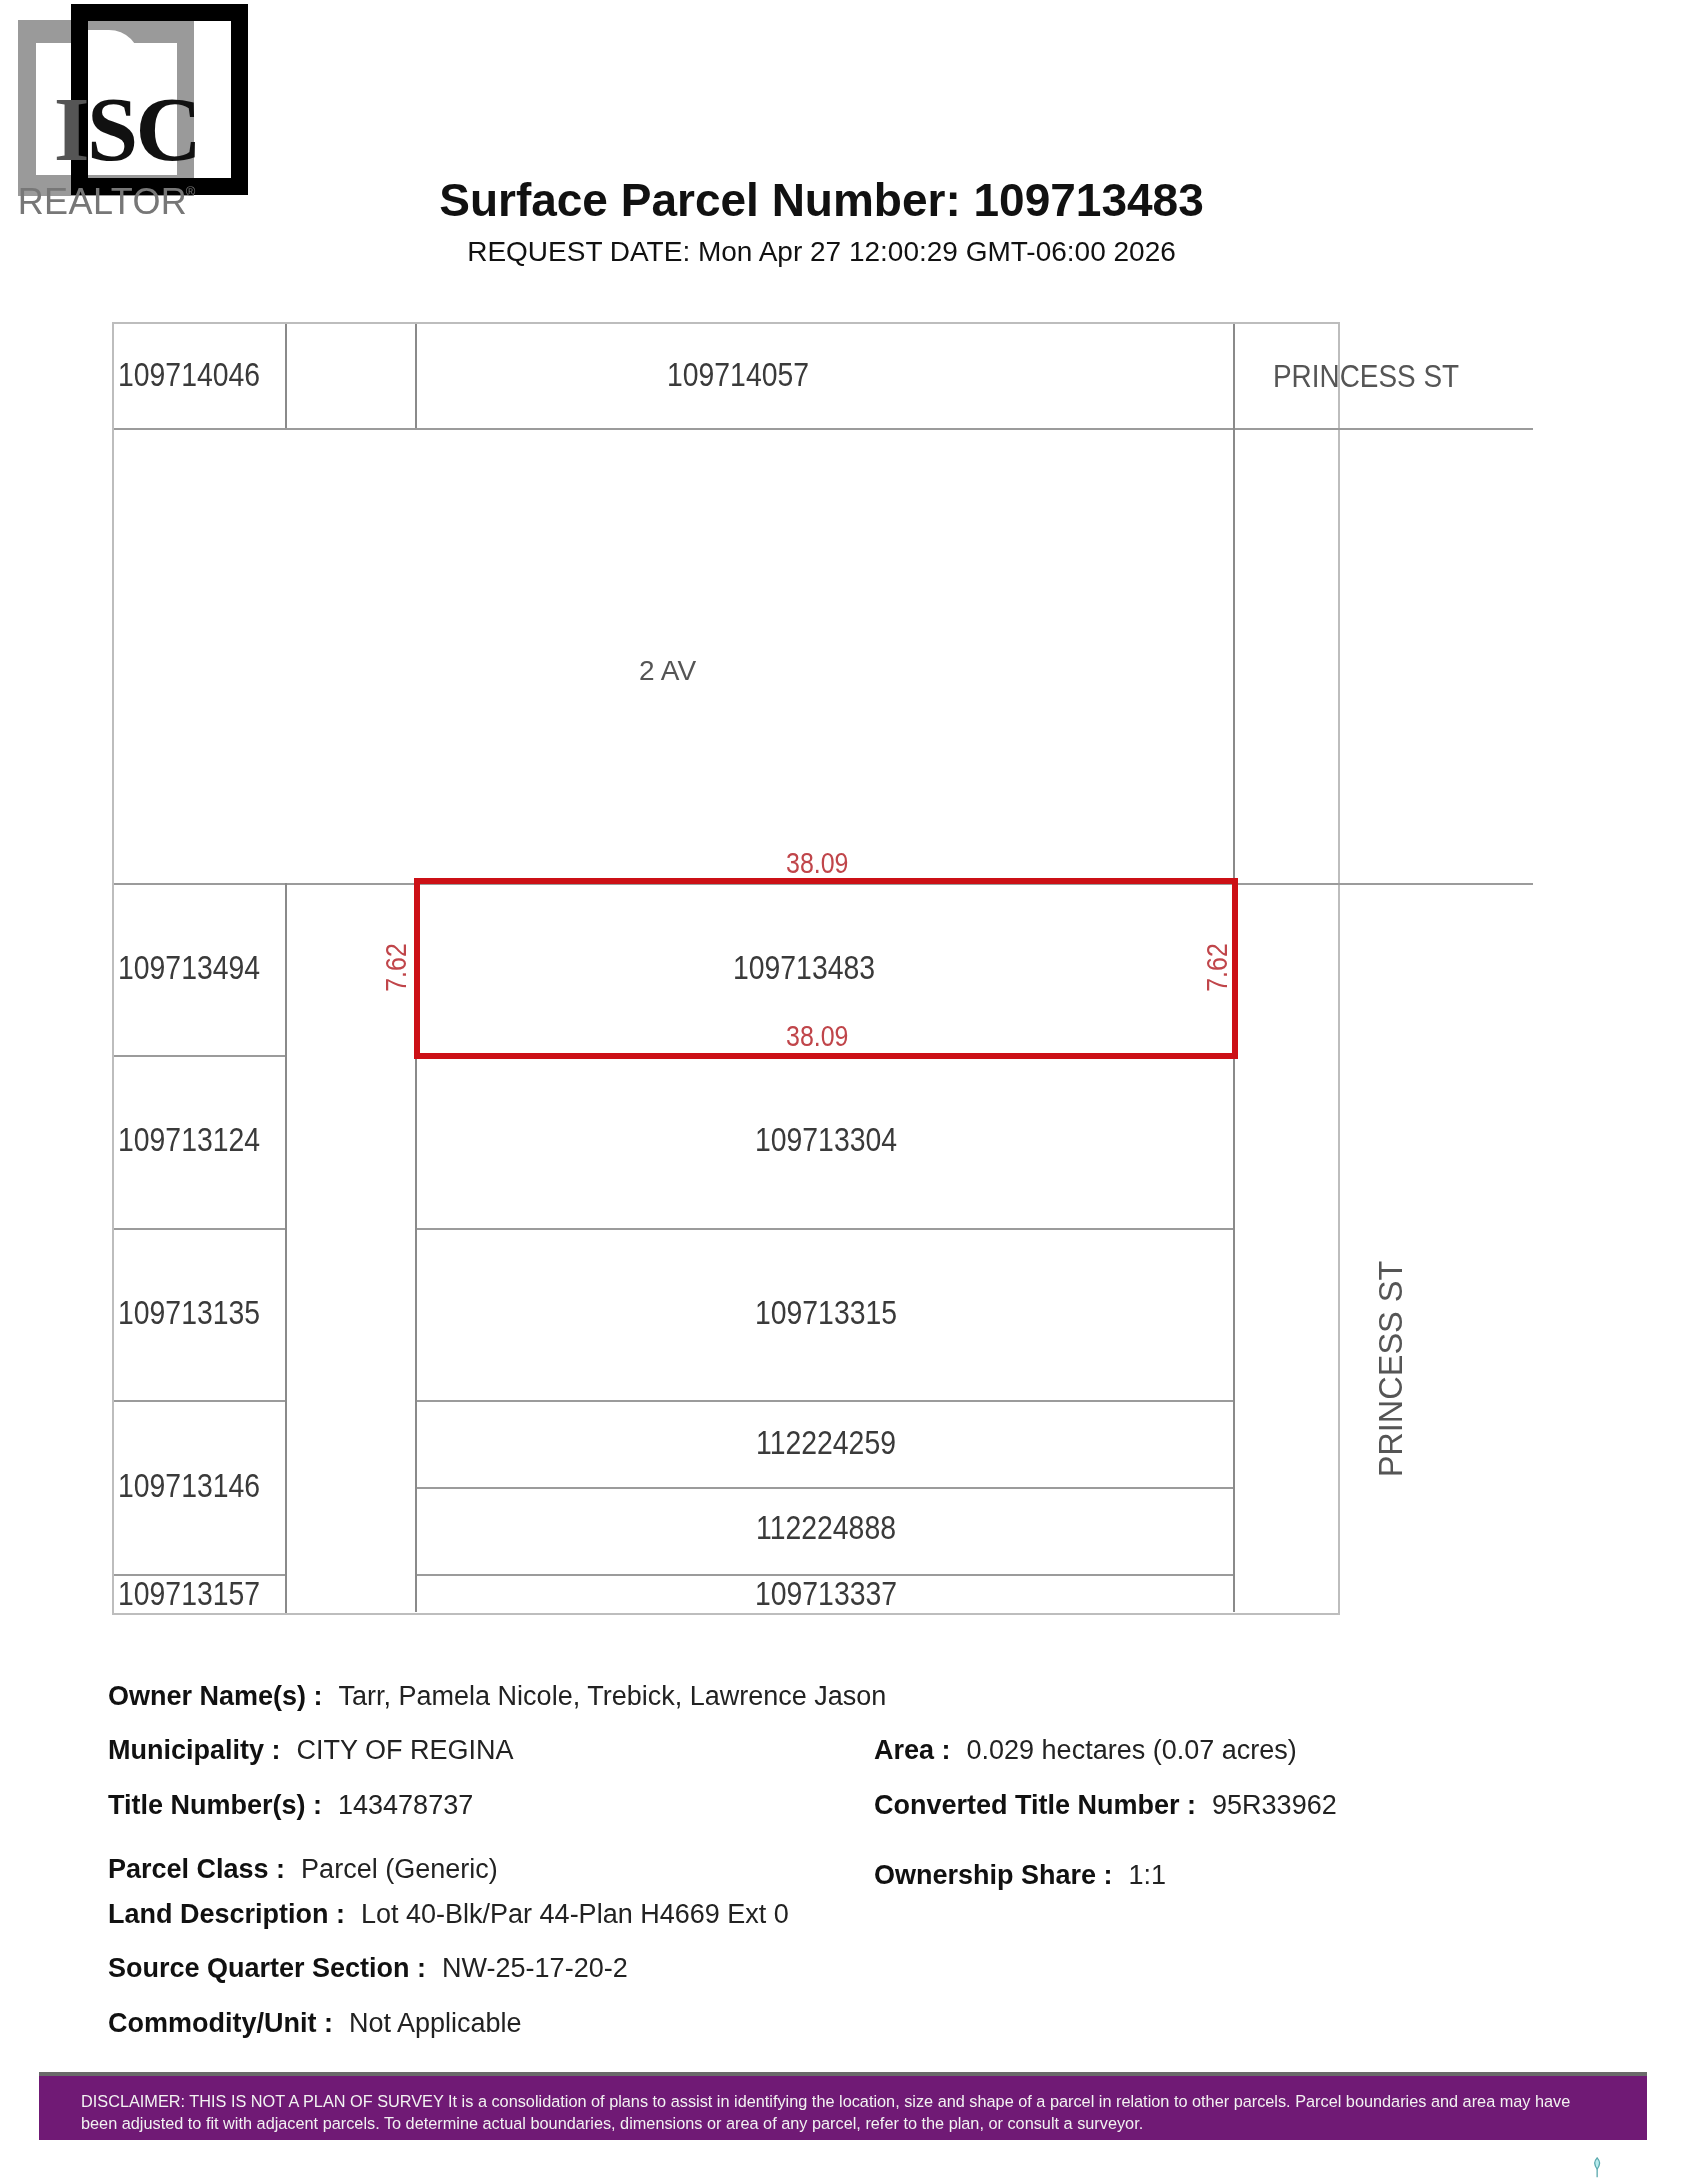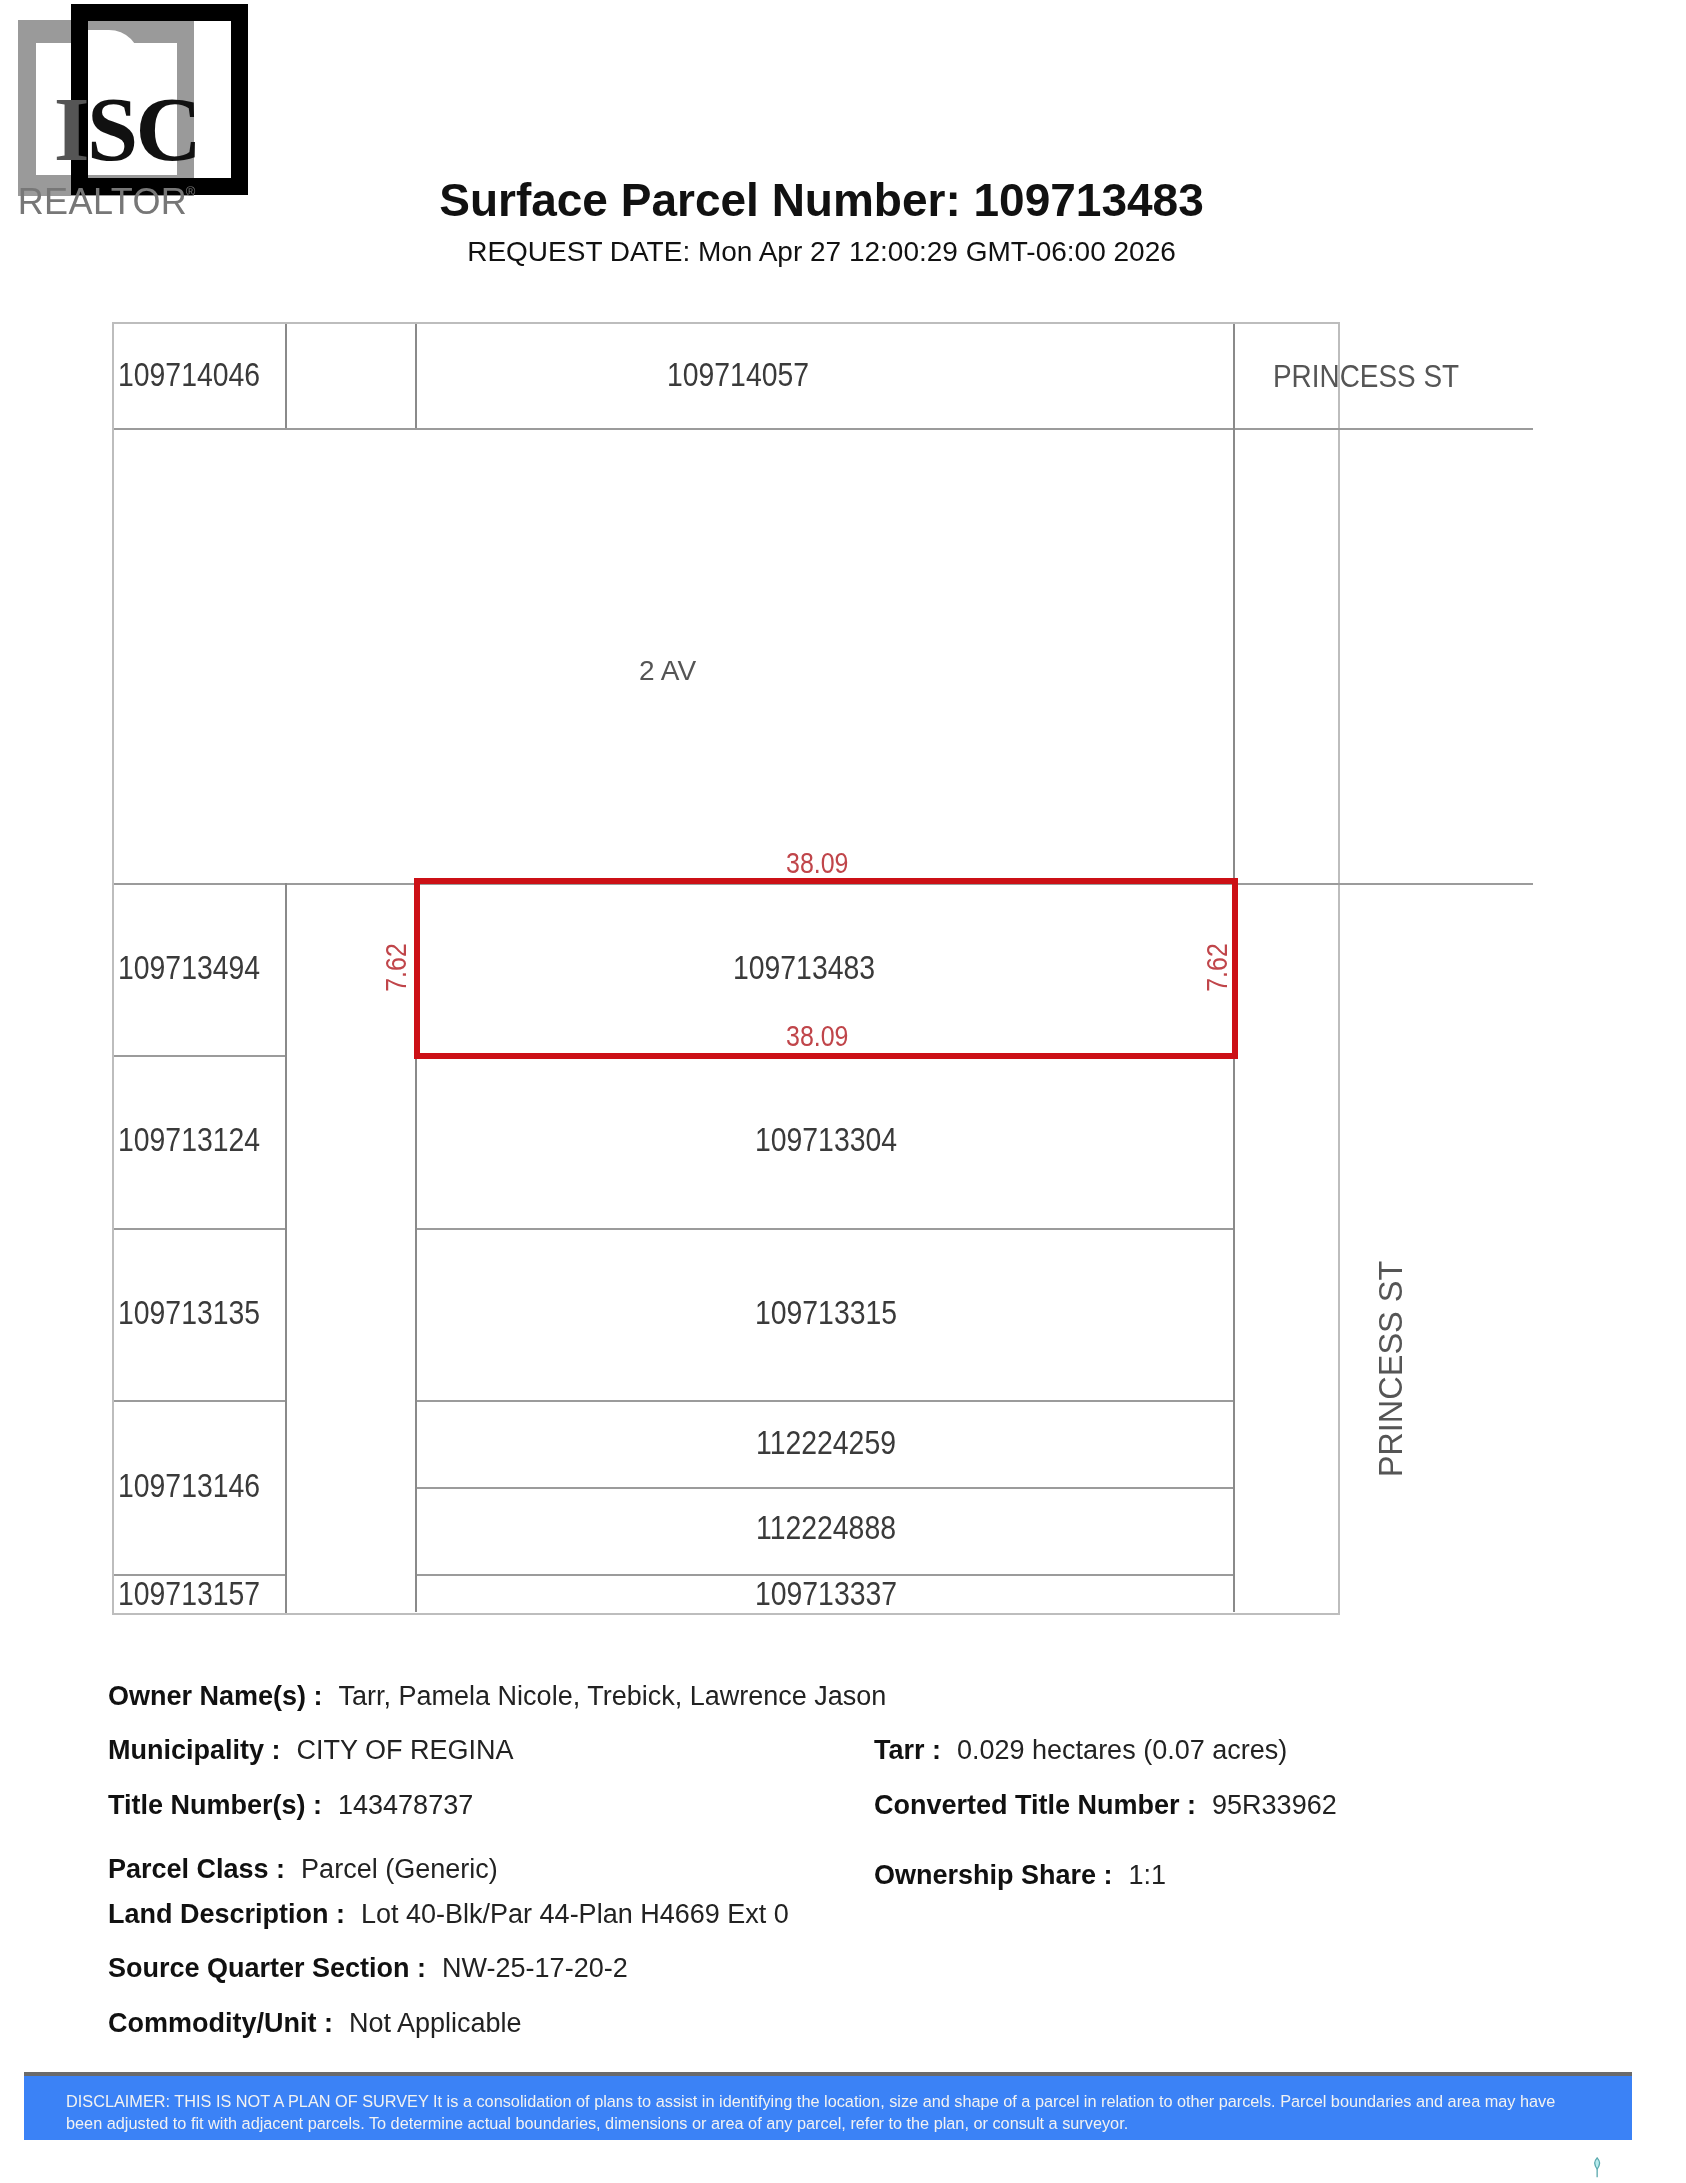--- a/index.html
+++ b/index.html
@@ -41,21 +41,21 @@
   .dim { position: absolute; font-size: 29px; color: #c0454a; white-space: nowrap; line-height: 1;
          transform: scaleX(0.86); }
   .dim.v { transform: rotate(-90deg) scaleX(0.86); transform-origin: center center; }
 
   
   .info-row { position: absolute; font-size: 27px; white-space: nowrap; line-height: 1; text-align: right; }
   .info-row .lbl { font-weight: bold; color: #111; }
   .info-row .val { color: #222; margin-left: 16px; }
 
   
-  .disclaimer { left: 24px; top: 2072px; width: 1608px; height: 68px; background: #3b82f6;
+  .disclaimer { left: 39px; top: 2072px; width: 1608px; height: 68px; background: #701a75;
                 border-top: 4.4px solid #6a6a6a; box-sizing: border-box; padding: 14px 42px 0 42px;
                 color: #f2f2f2; font-size: 16.3px; line-height: 22px; }
 
   .pin { left: 1591px; top: 2157px; width: 12.3px; height: 21px; }
 </style>
 </head>
 <body>
 
 <div class="abs logo">
   <div class="gray-sq"></div>
@@ -121,21 +121,21 @@
   <div class="plabel center" style="left:712px; top:1253px; transform:translateX(-50%) scaleX(0.86);">109713337</div>
 </div>
 
 <div class="info-row" style="left:108px; top:1683px;">
   <span class="lbl">Owner Name(s) :</span><span class="val">Tarr, Pamela Nicole, Trebick, Lawrence Jason</span>
 </div>
 <div class="info-row" style="left:108px; top:1737px;">
   <span class="lbl">Municipality :</span><span class="val">CITY OF REGINA</span>
 </div>
 <div class="info-row" style="left:874px; top:1737px;">
-  <span class="lbl">Tarr :</span><span class="val">0.029 hectares (0.07 acres)</span>
+  <span class="lbl">Area :</span><span class="val">0.029 hectares (0.07 acres)</span>
 </div>
 <div class="info-row" style="left:108px; top:1792px;">
   <span class="lbl">Title Number(s) :</span><span class="val">143478737</span>
 </div>
 <div class="info-row" style="left:874px; top:1792px;">
   <span class="lbl">Converted Title Number :</span><span class="val">95R33962</span>
 </div>
 <div class="info-row" style="left:108px; top:1846px;margin-top:10px;">
   <span class="lbl">Parcel Class :</span><span class="val">Parcel (Generic)</span>
 </div>

